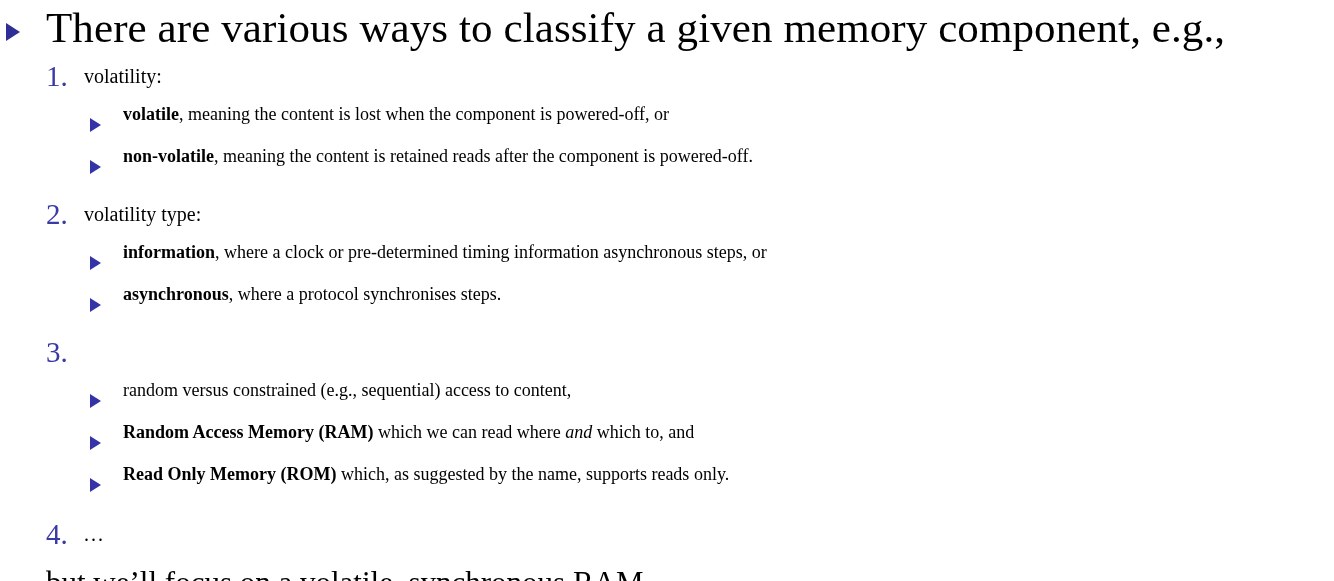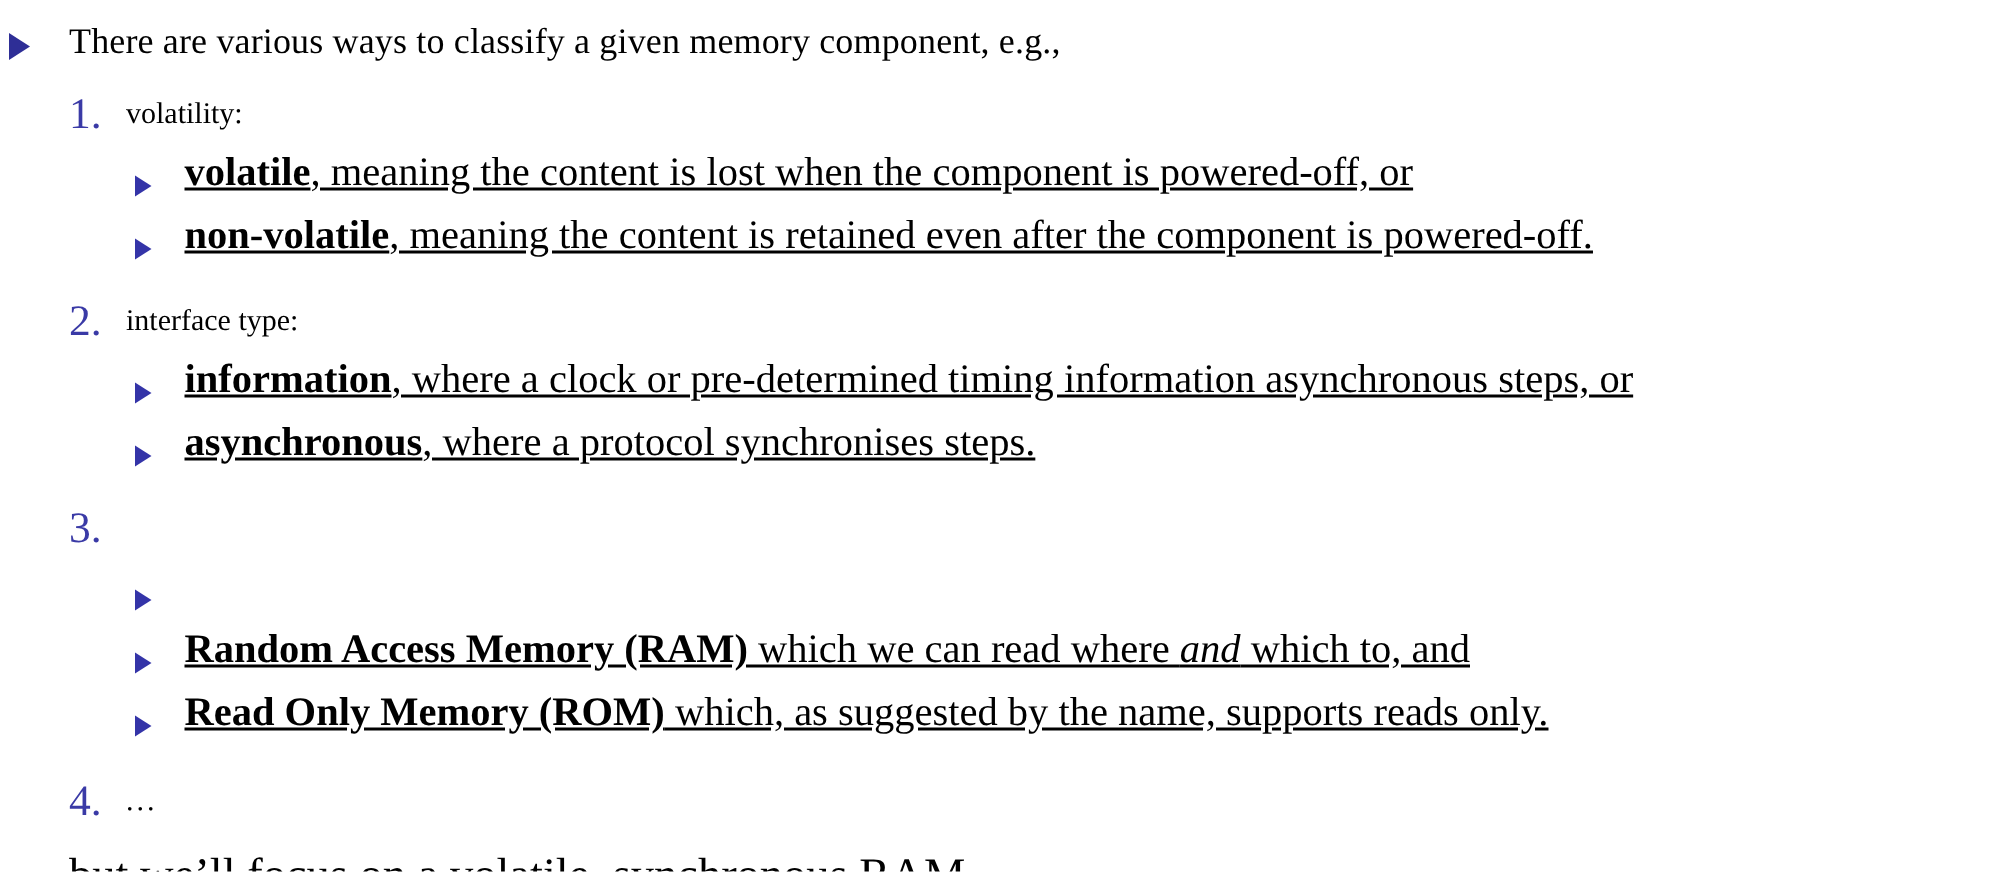--- a/index.html
+++ b/index.html
@@ -46,21 +46,21 @@
     align-items: flex-start;
     padding-left: 6px;
     margin-top: 6px;
   }
   .lvl1 .marker {
     flex: 0 0 auto;
     width: 40px;
     padding-top: 16px;
   }
   .lvl1 .text {
-    font-size: 24px;
+    font-size: 43px;
     line-height: 44px;
     letter-spacing: 0.1px;
   }
 
   
   .lvl2 {
     display: flex;
     align-items: flex-start;
     padding-left: 46px;
     margin-top: 6px;
@@ -86,23 +86,22 @@
     align-items: flex-start;
     padding-left: 90px;
     line-height: 33px;
   }
   .lvl3 .marker {
     flex: 0 0 auto;
     width: 33px;
     padding-top: 9px;
   }
   .lvl3 .text {
-    font-size: 27px;
+    font-size: 18px;
     line-height: 33px;
-    text-decoration: underline;
   }
 
   b, .b { font-weight: bold; }
   i, .i { font-style: italic; }
 
   
   .dots {
     font-size: 20px;
     line-height: 40px;
     letter-spacing: 2px;
@@ -141,27 +140,27 @@
     <div class="lvl3">
       <span class="marker">
         <span class="tri sub"></span>
       </span>
       <span class="text"><b>volatile</b><span>, meaning the content is lost when the component is powered-off, or</span></span>
     </div>
     <div class="lvl3">
       <span class="marker">
         <span class="tri sub"></span>
       </span>
-      <span class="text"><b>non-volatile</b><span>, meaning the content is retained even after the component is powered-off.</span></span>
+      <span class="text"><b>non-volatile</b><span>, meaning the content is retained reads after the component is powered-off.</span></span>
     </div>
   </div>
 
   <div class="lvl2 gap-before-2">
     <span class="num">2.</span>
-    <span class="text">interface type:</span>
+    <span class="text">volatility type:</span>
   </div>
 
   <div class="lvl3-group">
     <div class="lvl3">
       <span class="marker">
         <span class="tri sub"></span>
       </span>
       <span class="text"><b>information</b><span>, where a clock or pre-determined timing information asynchronous steps, or</span></span>
     </div>
     <div class="lvl3">
@@ -174,20 +173,21 @@
 
   <div class="lvl2 gap-before-3">
     <span class="num">3.</span>
   </div>
 
   <div class="lvl3-group">
     <div class="lvl3">
       <span class="marker">
         <span class="tri sub"></span>
       </span>
+      <span class="text">random versus constrained (e.g., sequential) access to content,</span>
     </div>
     <div class="lvl3">
       <span class="marker">
         <span class="tri sub"></span>
       </span>
       <span class="text"><b>Random Access Memory (RAM)</b><span> which we can read where </span><i>and</i><span> which to, and</span></span>
     </div>
     <div class="lvl3">
       <span class="marker">
         <span class="tri sub"></span>

